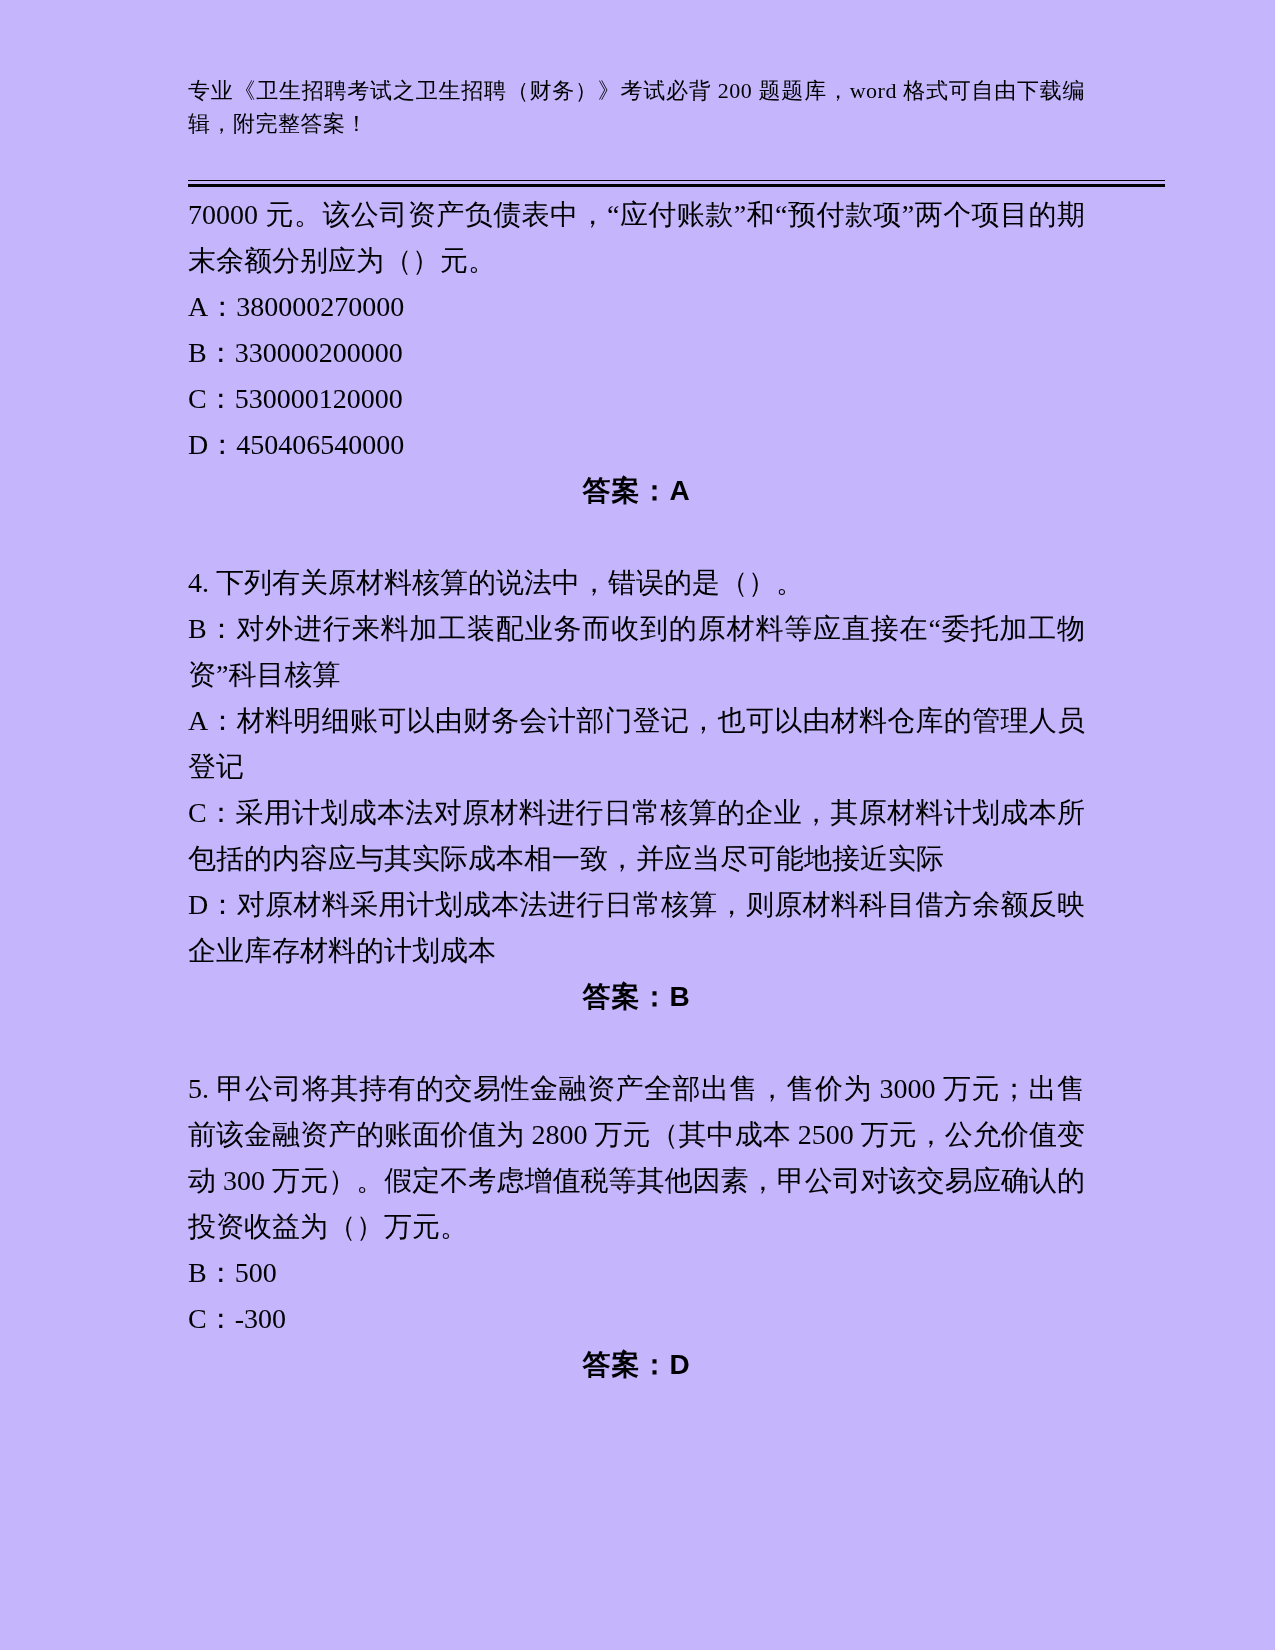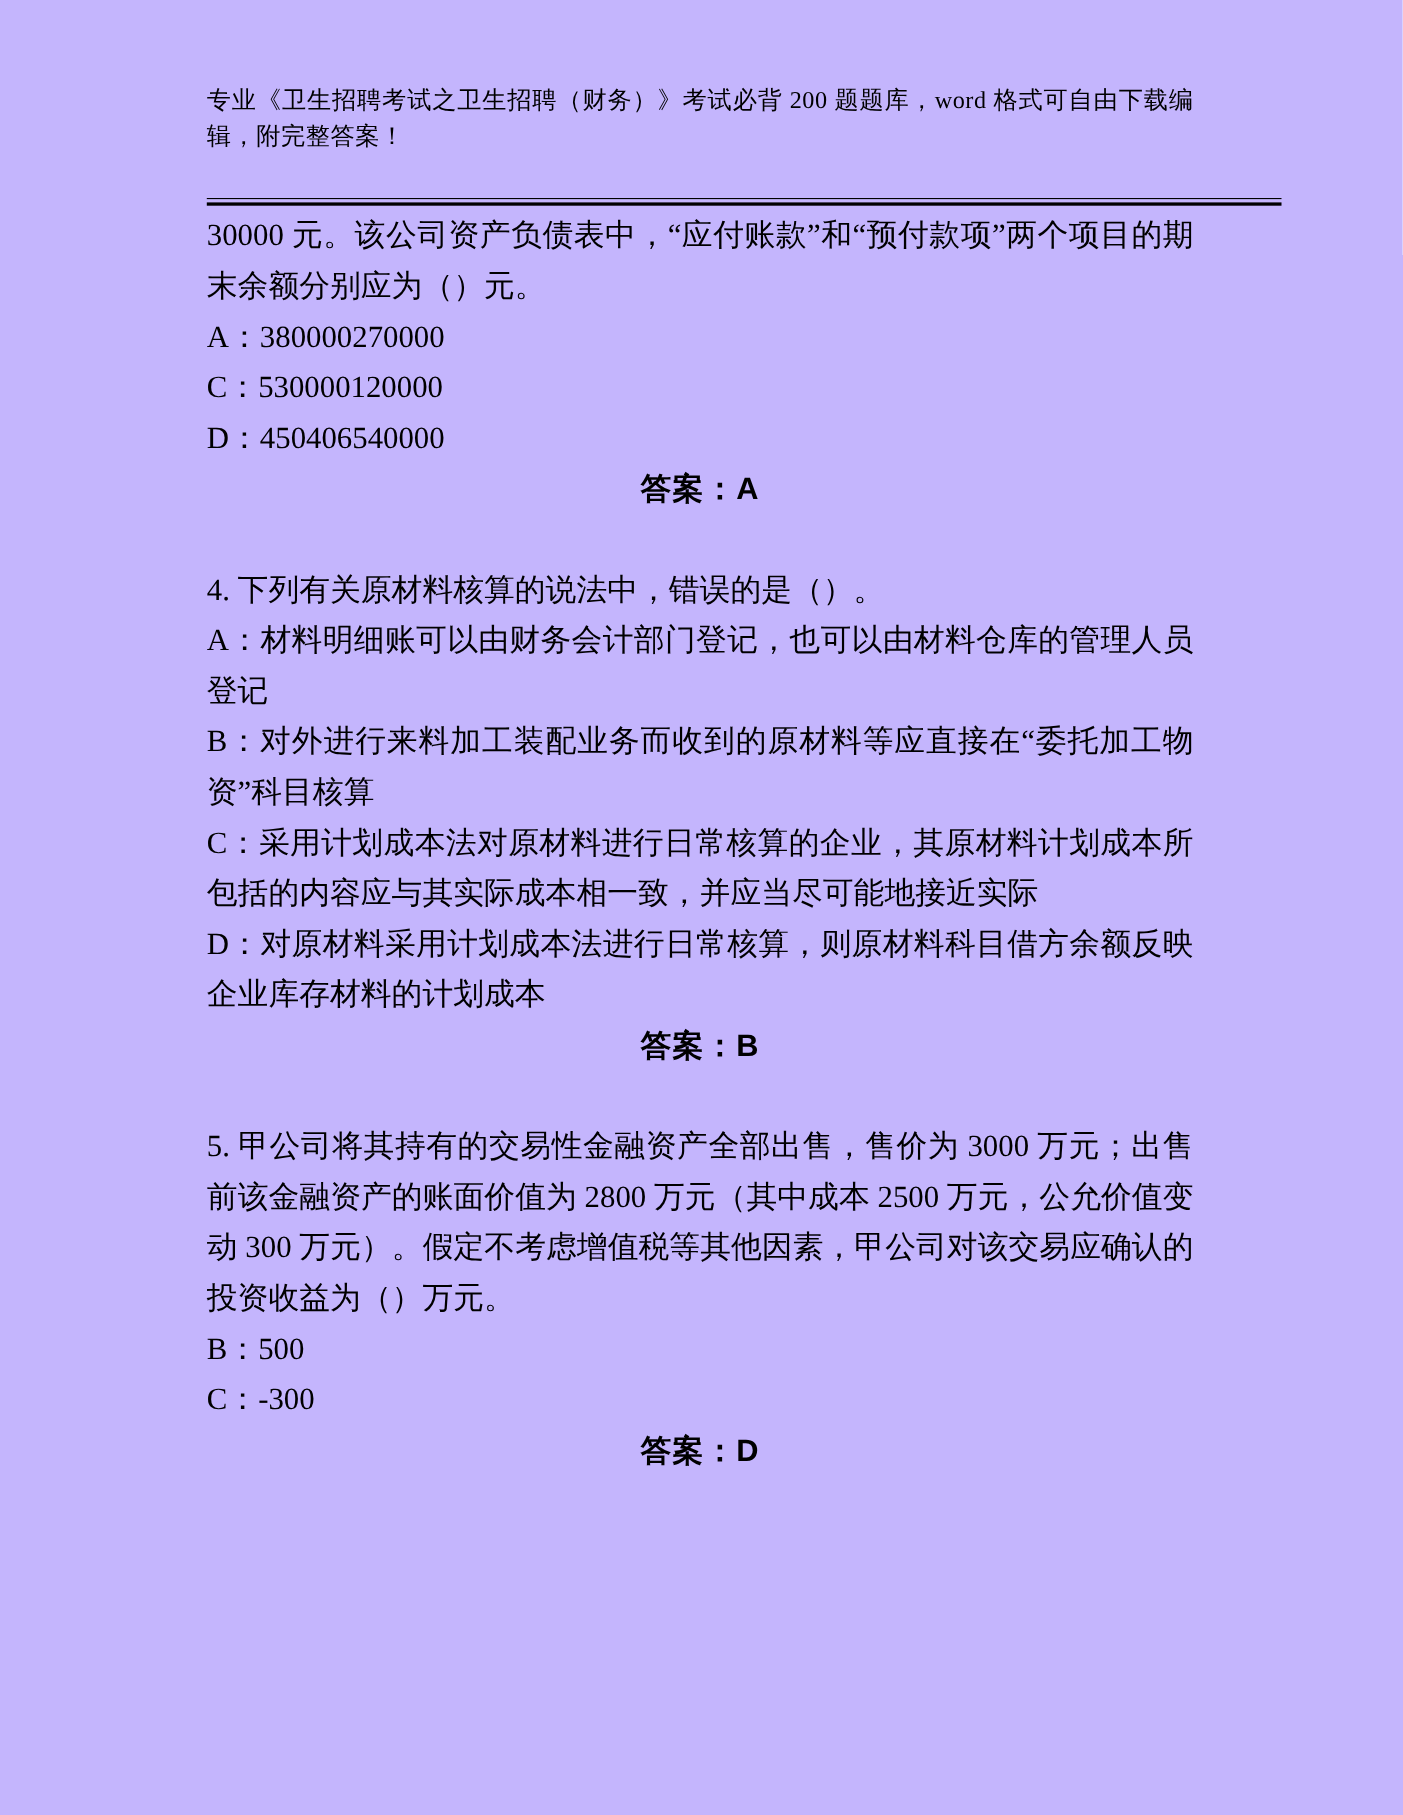--- a/index.html
+++ b/index.html
@@ -64,31 +64,32 @@
 <div class="page">
   <div class="content">
 
     <div class="doc-header">专业《卫生招聘考试之卫生招聘（财务）》考试必背 200 题题库，word 格式可自由下载编辑，附完整答案！</div>
 
     <div class="header-rule"></div>
 
     <div class="doc-body">
 
       <section class="question">
-        <p class="stem">30000 元。该公司资产负债表中，“应付账款”和“预付款项”两个项目的期末余额分别应为（）元。</p>
+        <p class="stem">70000 元。该公司资产负债表中，“应付账款”和“预付款项”两个项目的期末余额分别应为（）元。</p>
         <p class="option">A：380000270000</p>
+        <p class="option">B：330000200000</p>
         <p class="option">C：530000120000</p>
         <p class="option">D：450406540000</p>
         <p class="answer"><span>答案：</span><span>A</span></p>
       </section>
 
       <section class="question">
         <p class="stem">4. 下列有关原材料核算的说法中，错误的是（）。</p>
+        <p class="option">B：对外进行来料加工装配业务而收到的原材料等应直接在“委托加工物资”科目核算</p>
         <p class="option">A：材料明细账可以由财务会计部门登记，也可以由材料仓库的管理人员登记</p>
-        <p class="option">B：对外进行来料加工装配业务而收到的原材料等应直接在“委托加工物资”科目核算</p>
         <p class="option">C：采用计划成本法对原材料进行日常核算的企业，其原材料计划成本所包括的内容应与其实际成本相一致，并应当尽可能地接近实际</p>
         <p class="option">D：对原材料采用计划成本法进行日常核算，则原材料科目借方余额反映企业库存材料的计划成本</p>
         <p class="answer"><span>答案：</span><span>B</span></p>
       </section>
 
       <section class="question">
         <p class="stem">5. 甲公司将其持有的交易性金融资产全部出售，售价为 3000 万元；出售前该金融资产的账面价值为 2800 万元（其中成本 2500 万元，公允价值变动 300 万元）。假定不考虑增值税等其他因素，甲公司对该交易应确认的投资收益为（）万元。</p>
         <p class="option">B：500</p>
         <p class="option">C：-300</p>
         <p class="answer"><span>答案：</span><span>D</span></p>

